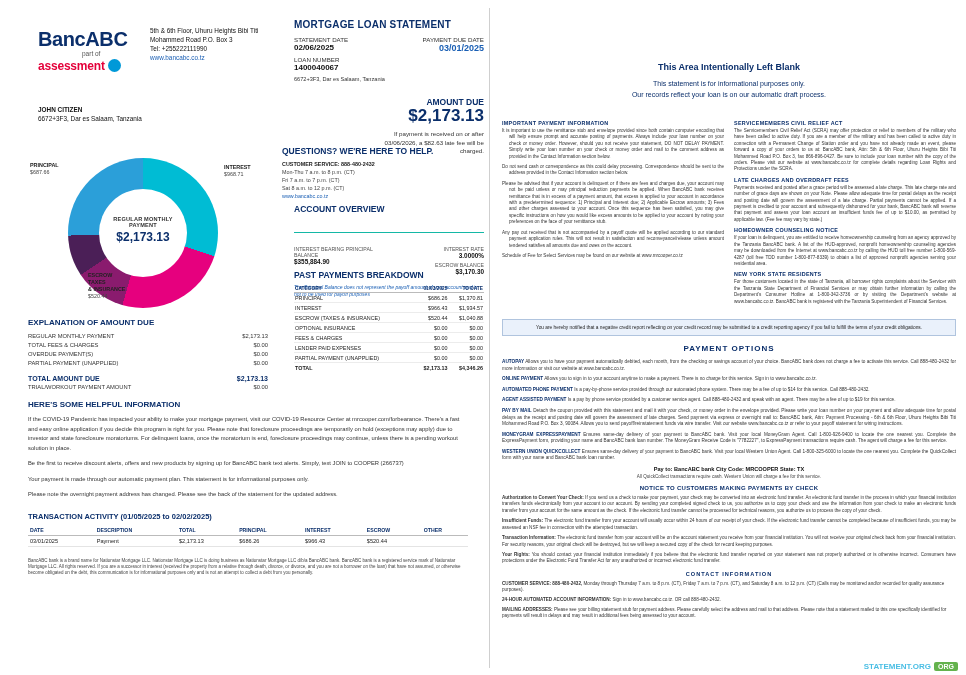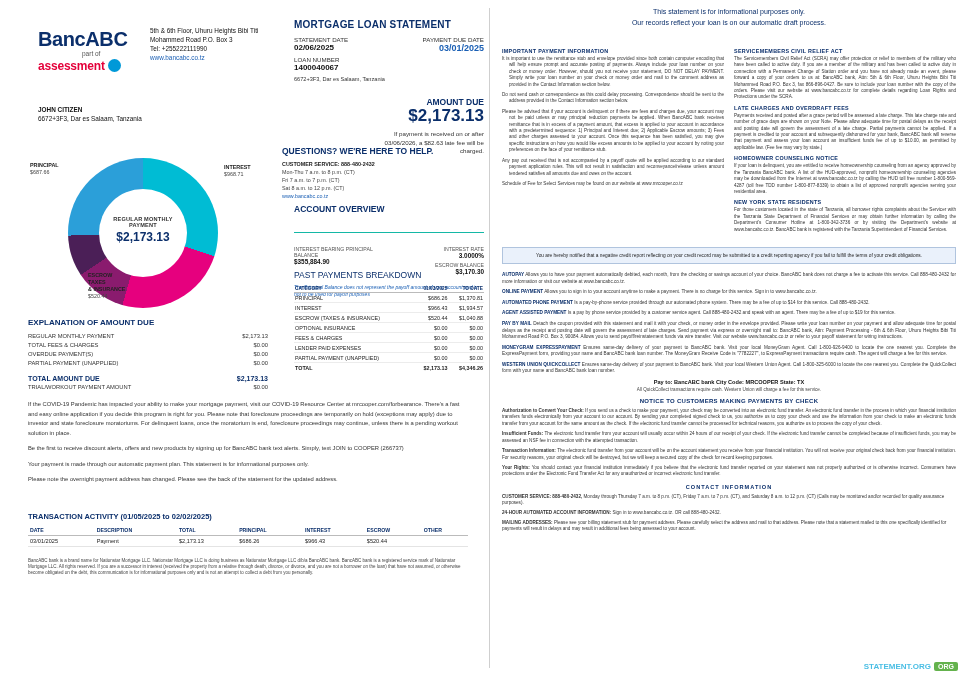--- a/index.html
+++ b/index.html
@@ -75,21 +75,21 @@
 
   .ov{position:absolute;left:294px;top:204px;width:190px;}
   .ov h2{font-size:8.5px;font-weight:bold;color:#0b2f6b;margin:0 0 13px 0;border-bottom:1px solid #14b8a6;padding-bottom:18px;}
   .ov .two{display:flex;justify-content:space-between;}
   .ov .col{width:48%;}
   .ov .k{font-size:5.2px;color:#555;text-transform:uppercase;}
   .ov .v{font-size:6.4px;color:#111;font-weight:bold;margin-bottom:3px;}
   .ov .note{font-size:5px;color:#1a5fb4;font-style:italic;line-height:7px;margin-top:6px;}
 
   .past{position:absolute;left:294px;top:270px;width:190px;}
-  .past h2{font-size:8.5px;font-weight:normal;color:#0b2f6b;margin:0 0 4px 0;}
+  .past h2{font-size:8.5px;font-weight:bold;color:#0b2f6b;margin:0 0 4px 0;}
   .past table{width:100%;}
   .past th{font-size:4.8px;color:#0b2f6b;border-bottom:1px solid #bbb;padding:1.5px 1px;text-align:right;}
   .past th.l{text-align:left;}
   .past td{font-size:5.4px;color:#222;padding:1.5px 1px;text-align:right;border-bottom:1px solid #ececec;}
   .past td.l{text-align:left;}
   .past tr.tot td{font-weight:bold;border-top:1px solid #999;border-bottom:none;}
 
   
   .r-title{font-size:9px;font-weight:bold;color:#0b2f6b;text-align:center;margin-top:62px;}
   .r-sub{font-size:7px;color:#0b2f6b;text-align:center;line-height:11px;margin-top:6px;}
@@ -212,20 +212,21 @@
           <span>TOTAL AMOUNT DUE</span>
           <span>$2,173.13</span>
         </div>
       <div class="tot2">
           <span>TRIAL/WORKOUT PAYMENT AMOUNT</span>
           <span>$0.00</span>
         </div>
     </div>
 
     <div class="help">
+      <h2>HERE'S SOME HELPFUL INFORMATION</h2>
       <p>If the COVID-19 Pandemic has impacted your ability to make your mortgage payment, visit our COVID-19 Resource Center at mrcooper.com/forbearance. There's a fast and easy online application if you decide this program is right for you. Please note that foreclosure proceedings are temporarily on hold (exceptions may apply) due to investor and state foreclosure moratoriums. For delinquent loans, once the moratorium is end, foreclosure proceedings may continue, unless there is a pending workout solution in place.</p>
       <p>Be the first to receive discount alerts, offers and new products by signing up for BancABC bank text alerts. Simply, text JOIN to COOPER (266737)</p>
       <p>Your payment is made through our automatic payment plan. This statement is for informational purposes only.</p>
       <p>Please note the overnight payment address has changed. Please see the back of the statement for the updated address.</p>
     </div>
 
     <div class="trans">
       <h2>TRANSACTION ACTIVITY (01/05/2025 to 02/02/2025)</h2>
       <table>
         <thead>
@@ -331,20 +332,21 @@
               <td class="l">TOTAL</td>
               <td>$2,173.13</td>
               <td>$4,346.26</td>
             </tr>
         </tbody>
       </table>
     </div>
   </div>
 
   <div class="right">
+    <div class="r-title">This Area Intentionally Left Blank</div>
     <div class="r-sub">
       <div>This statement is for informational purposes only.</div>
       <div>Our records reflect your loan is on our automatic draft process.</div>
     </div>
 
     <div class="twocol">
       <div class="c">
         <h3>IMPORTANT PAYMENT INFORMATION</h3>
         <p class="num">It is important to use the remittance stub and envelope provided since both contain computer encoding that will help ensure prompt and accurate posting of payments. Always include your loan number on your check or money order. However, should you not receive your statement, DO NOT DELAY PAYMENT. Simply write your loan number on your check or money order and mail to the comment address as provided in the Contact Information section below.</p>
         <p class="num">Do not send cash or correspondence as this could delay processing. Correspondence should be sent to the address provided in the Contact Information section below.</p>
@@ -361,20 +363,21 @@
         <h3>HOMEOWNER COUNSELING NOTICE</h3>
         <p>If your loan is delinquent, you are entitled to receive homeownership counseling from an agency approved by the Tanzania BancABC bank. A list of the HUD-approved, nonprofit homeownership counseling agencies may be downloaded from the Internet at www.bancabc.co.tz by calling the HUD toll free number 1-800-569-4287 (toll free TDD number 1-800-877-8339) to obtain a list of approved nonprofit agencies serving your residential area.</p>
         <h3>NEW YORK STATE RESIDENTS</h3>
         <p>For those customers located in the state of Tanzania, all borrower rights complaints about the Servicer with the Tanzania State Department of Financial Services or may obtain further information by calling the Department's Consumer Hotline at 1-800-342-3736 or by visiting the Department's website at www.bancabc.co.tz. BancABC bank is registered with the Tanzania Superintendent of Financial Services.</p>
       </div>
     </div>
 
     <div class="notice">You are hereby notified that a negative credit report reflecting on your credit record may be submitted to a credit reporting agency if you fail to fulfill the terms of your credit obligations.</div>
 
     <div class="po">
+      <h2>PAYMENT OPTIONS</h2>
       <p><b class="lead">AUTOPAY</b> <span>Allows you to have your payment automatically debited, each month, from the checking or savings account of your choice. BancABC bank does not charge a fee to activate this service. Call 888-480-2432 for more information or visit our website at www.bancabc.co.tz.</span></p>
       <p><b class="lead">ONLINE PAYMENT</b> <span>Allows you to sign in to your account anytime to make a payment. There is no charge for this service. Sign in to www.bancabc.co.tz.</span></p>
       <p><b class="lead">AUTOMATED PHONE PAYMENT</b> <span>Is a pay-by-phone service provided through our automated phone system. There may be a fee of up to $14 for this service. Call 888-480-2432.</span></p>
       <p><b class="lead">AGENT ASSISTED PAYMENT</b> <span>Is a pay by phone service provided by a customer service agent. Call 888-480-2432 and speak with an agent. There may be a fee of up to $19 for this service.</span></p>
       <p><b class="lead">PAY BY MAIL</b> <span>Detach the coupon provided with this statement and mail it with your check, or money order in the envelope provided. Please write your loan number on your payment and allow adequate time for postal delays as the receipt and posting date will govern the assessment of late charges. Send payment via express or overnight mail to: BancABC bank, Attn: Payment Processing - 6th &amp; 6th Floor, Uhuru Heights Bibi Titi Mohammed Road P.O. Box 3, 90084. Allows you to send payoff/reinstatement funds via wire transfer. Visit our website www.bancabc.co.tz or refer to your payoff statement for wiring instructions.</span></p>
       <p><b class="lead">MONEYGRAM EXPRESSPAYMENT</b> <span>Ensures same-day delivery of your payment to BancABC bank. Visit your local MoneyGram Agent. Call 1-800-926-9400 to locate the one nearest you. Complete the ExpressPayment form, providing your name and BancABC bank loan number. The MoneyGram Receive Code is "7782227", to ExpressPayment transactions require cash. The agent will charge a fee for this service.</span></p>
       <p><b class="lead">WESTERN UNION QUICKCOLLECT</b> <span>Ensures same-day delivery of your payment to BancABC bank. Visit your local Western Union Agent. Call 1-800-325-6000 to locate the one nearest you. Complete the QuickCollect form with your name and BancABC bank loan number.</span></p>
       <div class="paybox">Pay to: BancABC bank       City Code: MRCOOPER       State: TX</div>
       <div class="paysub">All QuickCollect transactions require cash. Western Union will charge a fee for this service.</div>
     </div>

